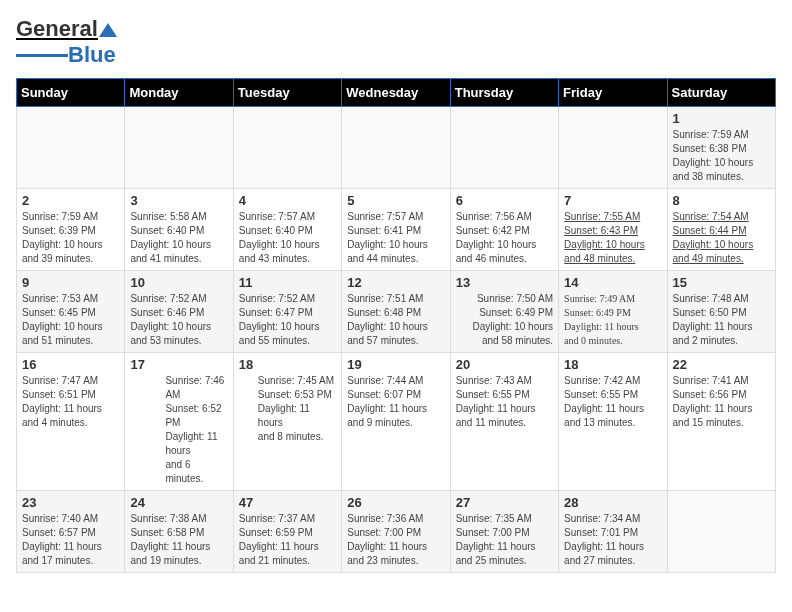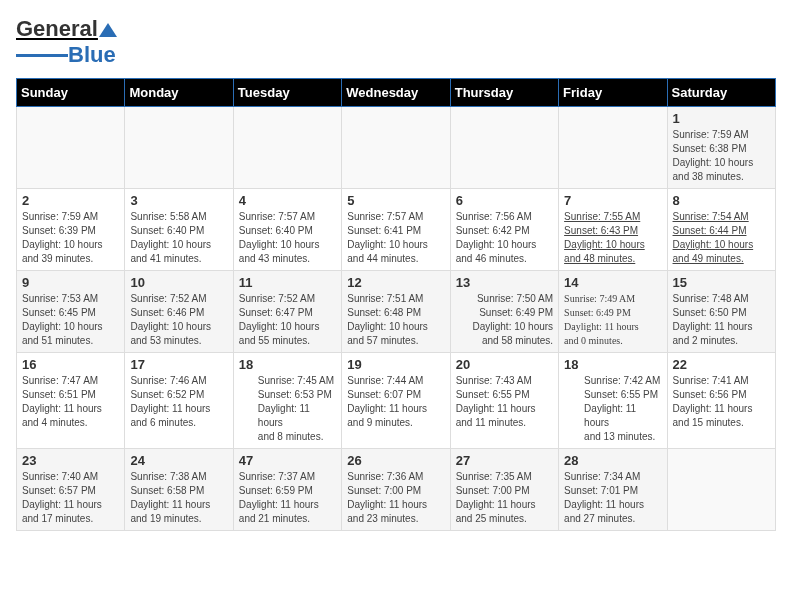--- a/index.html
+++ b/index.html
@@ -237,21 +237,21 @@
         <tr>
           <td>
             <span class="day-num">16</span>
             <div class="day-info" style="white-space: pre-line;">Sunrise: 7:47 AM
 Sunset: 6:51 PM
 Daylight: 11 hours
 and 4 minutes.</div>
           </td>
           <td>
             <span class="day-num">17</span>
-            <div class="day-info" style="white-space: pre-line;">Sunrise: 7:46 AM
+            <div class="day-info" style="white-space: pre-line; margin-left: 35px;">Sunrise: 7:46 AM
 Sunset: 6:52 PM
 Daylight: 11 hours
 and 6 minutes.</div>
           </td>
           <td>
             <span class="day-num">18</span>
             <div class="day-info" style="white-space: pre-line; margin-left: 19px;">Sunrise: 7:45 AM
 Sunset: 6:53 PM
 Daylight: 11 hours
 and 8 minutes.</div>
@@ -265,21 +265,21 @@
           </td>
           <td>
             <span class="day-num">20</span>
             <div class="day-info" style="white-space: pre-line;">Sunrise: 7:43 AM
 Sunset: 6:55 PM
 Daylight: 11 hours
 and 11 minutes.</div>
           </td>
           <td>
             <span class="day-num">18</span>
-            <div class="day-info" style="white-space: pre-line; margin-left: 20px;">Sunrise: 7:42 AM
+            <div class="day-info" style="white-space: pre-line;">Sunrise: 7:42 AM
 Sunset: 6:55 PM
 Daylight: 11 hours
 and 13 minutes.</div>
           </td>
           <td>
             <span class="day-num">22</span>
             <div class="day-info" style="white-space: pre-line;">Sunrise: 7:41 AM
 Sunset: 6:56 PM
 Daylight: 11 hours
 and 15 minutes.</div>

